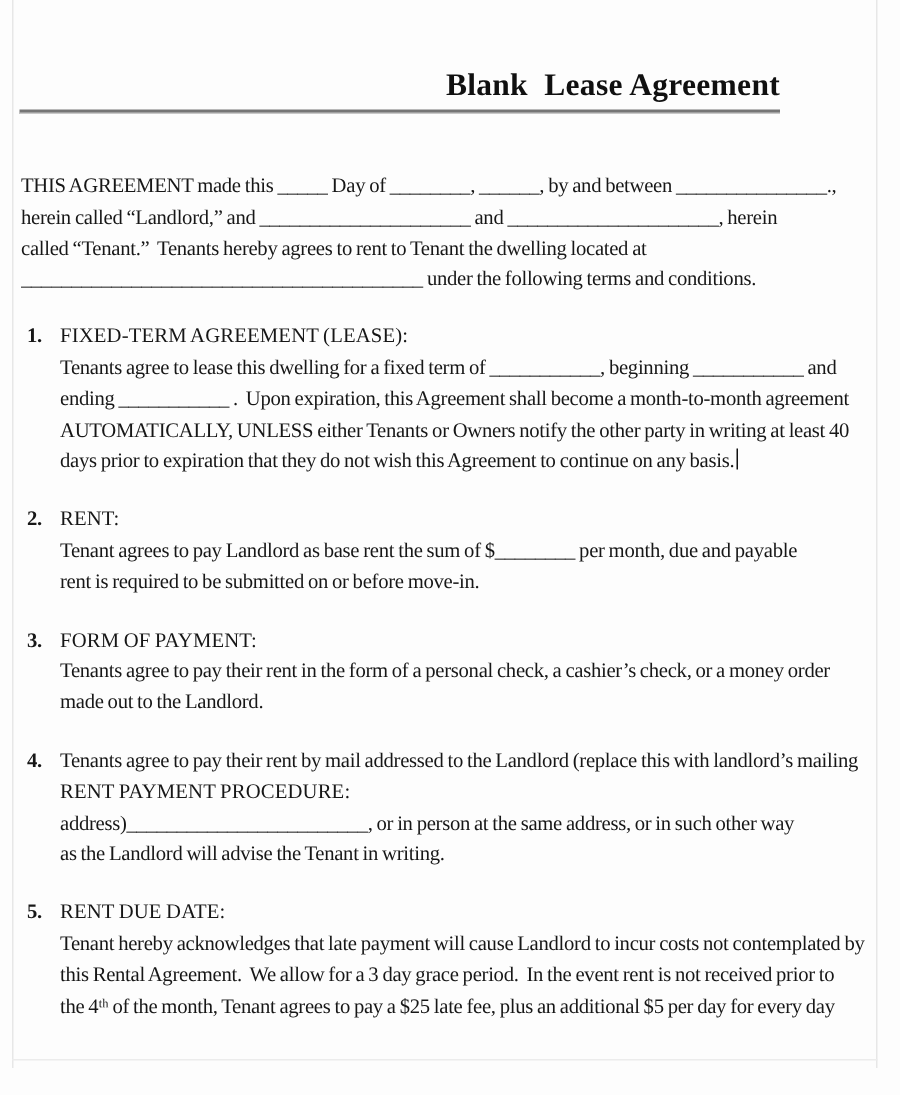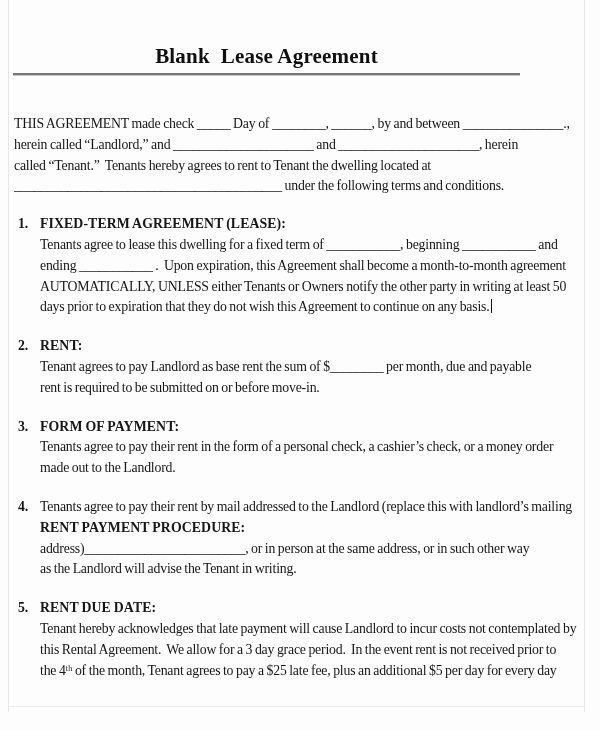--- a/index.html
+++ b/index.html
@@ -26,21 +26,21 @@
   }
   .edge-left  { left: 8px;   top: 0; bottom: 18px; width: 1px; }
   .edge-right { left: 584px; top: 0; bottom: 18px; width: 1px; }
   .edge-bottom{ left: 8px; right: 15px; top: 706px; height: 1px; background: #ececec; }
 
   .title {
     margin: 0;
     padding-top: 44px;
     width: 507px;
     margin-left: 13px;
-    text-align: center;
+    text-align: right;
     font-size: 21px;
     font-weight: bold;
     letter-spacing: 0.2px;
     white-space: pre;
     color: #101010;
   }
   .title-rule {
     width: 507px;
     margin-left: 13px;
     margin-top: 4px;
@@ -75,21 +75,21 @@
     font-weight: bold;
     font-size: 13.8px;
     line-height: 20.8px;
   }
   .section-content {
     flex: 1;
     min-width: 0;
     margin-right: 10px;
   }
   .section-heading {
-    font-weight: bold;
+    font-weight: normal;
     letter-spacing: 0.1px;
   }
   .caret {
     display: inline-block;
     width: 1.5px;
     height: 14px;
     background: #111;
     vertical-align: -2px;
     margin-left: 1px;
   }
@@ -99,35 +99,35 @@
 
 <div class="page">
   <div class="edge edge-left"></div>
   <div class="edge edge-right"></div>
   <div class="edge edge-bottom"></div>
 
   <h1 class="title">Blank  Lease Agreement</h1>
   <div class="title-rule"></div>
 
   <div class="intro">
-    <div class="line">THIS AGREEMENT made check _____ Day of ________, ______, by and between _______________.,</div>
+    <div class="line">THIS AGREEMENT made this _____ Day of ________, ______, by and between _______________.,</div>
     <div class="line">herein called “Landlord,” and _____________________ and _____________________, herein</div>
     <div class="line">called “Tenant.”  Tenants hereby agrees to rent to Tenant the dwelling located at</div>
     <div class="line">________________________________________ under the following terms and conditions.</div>
   </div>
 
   <div class="sections">
 
     <div class="section">
       <div class="section-num line">1.</div>
       <div class="section-content">
         <div class="line section-heading">FIXED-TERM AGREEMENT (LEASE):</div>
         <div class="line">Tenants agree to lease this dwelling for a fixed term of ___________, beginning ___________ and</div>
         <div class="line">ending ___________ .  Upon expiration, this Agreement shall become a month-to-month agreement</div>
-        <div class="line">AUTOMATICALLY, UNLESS either Tenants or Owners notify the other party in writing at least 50</div>
+        <div class="line">AUTOMATICALLY, UNLESS either Tenants or Owners notify the other party in writing at least 40</div>
         <div class="line"><span>days prior to expiration that they do not wish this Agreement to continue on any basis.</span><span class="caret"></span></div>
       </div>
     </div>
 
     <div class="section">
       <div class="section-num line">2.</div>
       <div class="section-content">
         <div class="line section-heading">RENT:</div>
         <div class="line">Tenant agrees to pay Landlord as base rent the sum of $________ per month, due and payable</div>
         <div class="line">rent is required to be submitted on or before move-in.</div>

